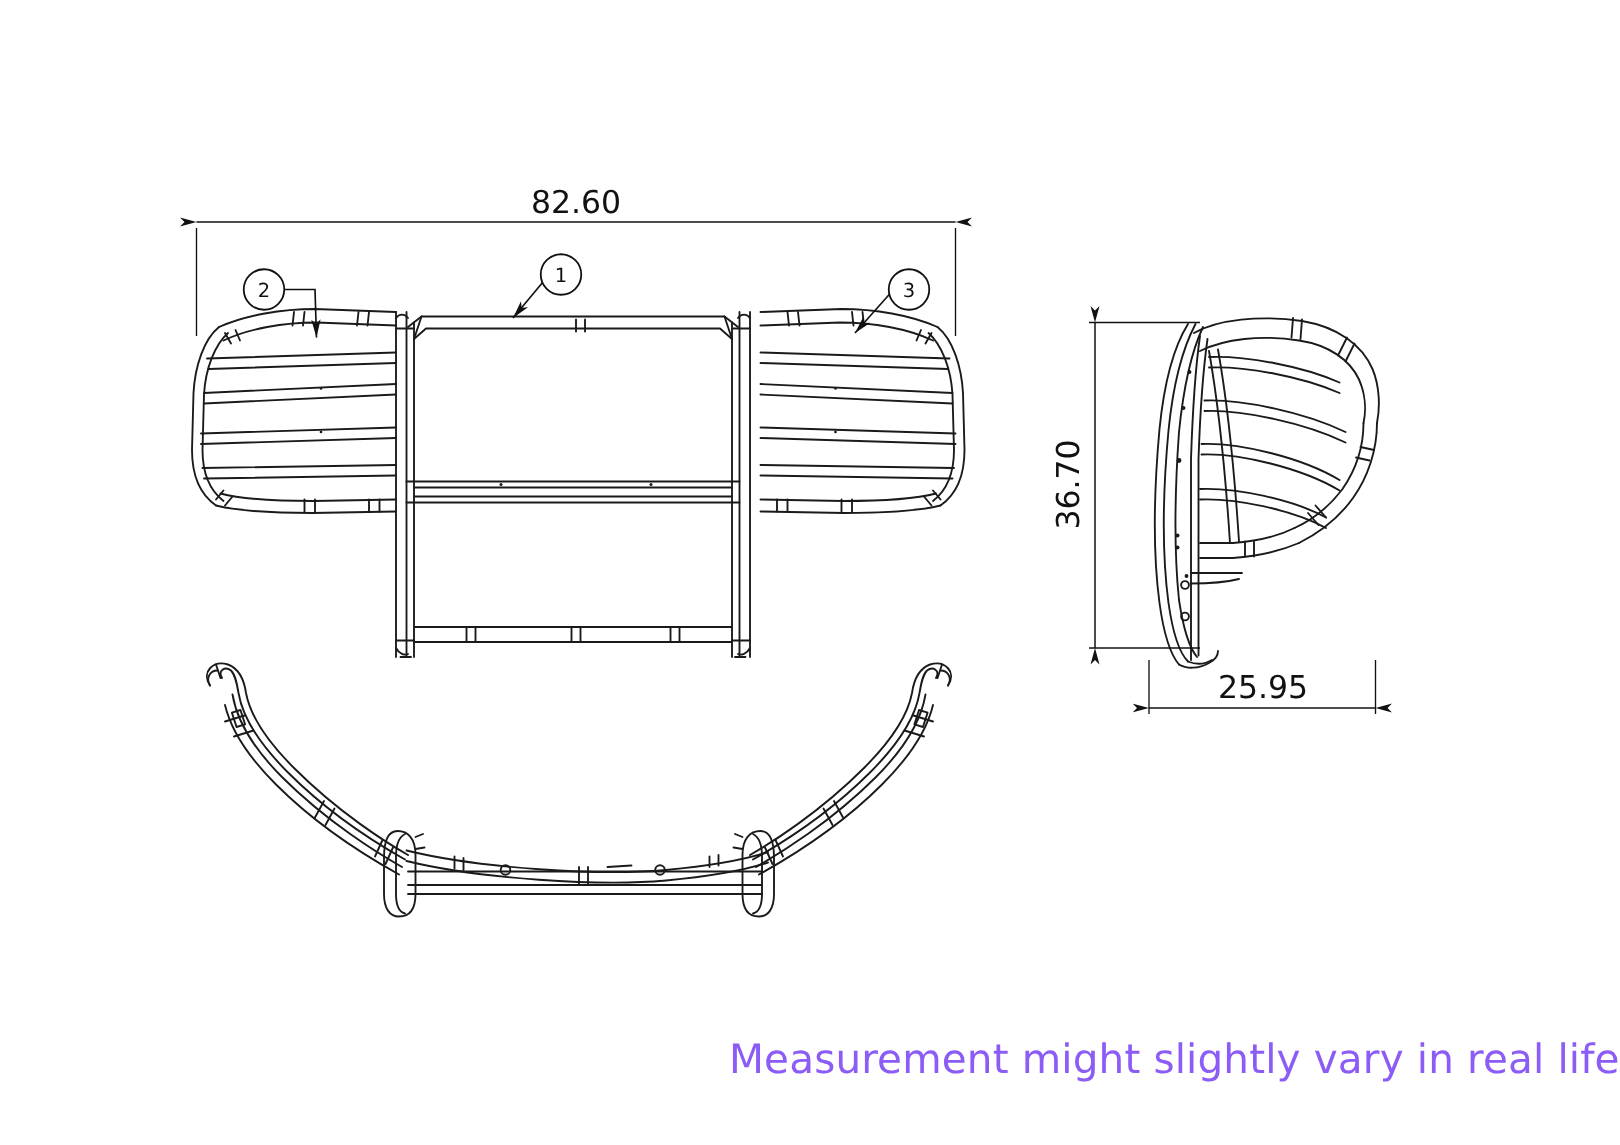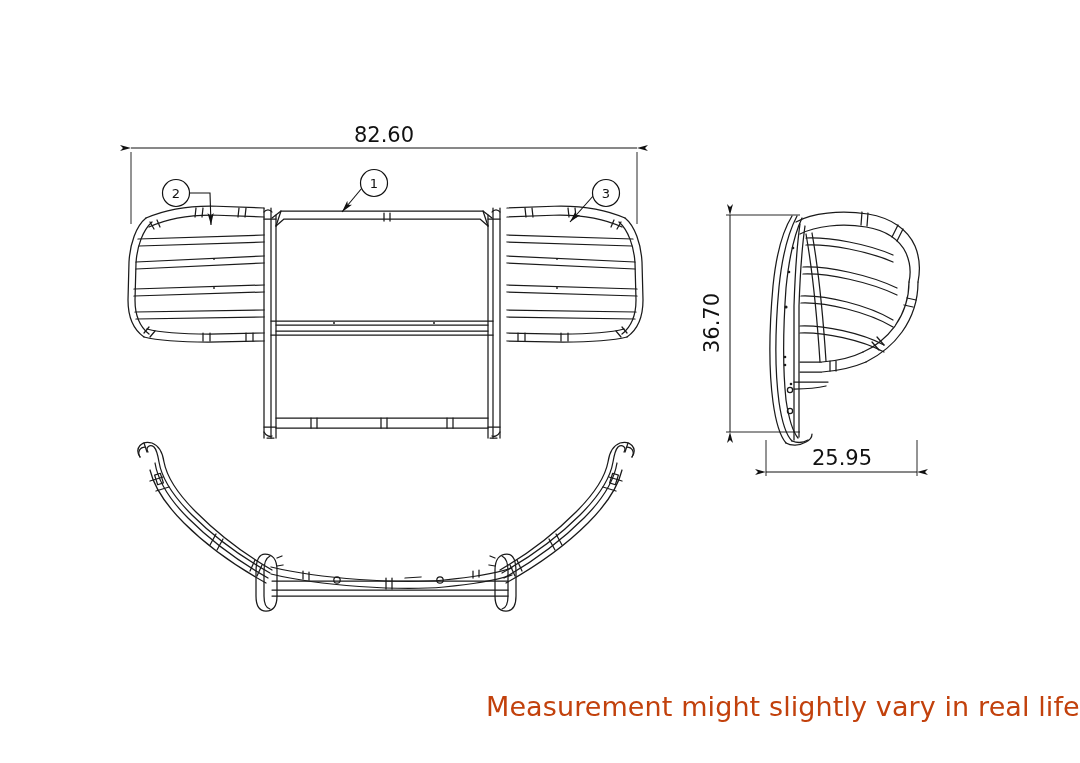--- a/index.html
+++ b/index.html
@@ -24,21 +24,21 @@
     height: 763px;
   }
   .note-caption {
     position: absolute;
     left: 486px;
     top: 691px;
     font-family: "DejaVu Sans", "Liberation Sans", sans-serif;
     font-size: 27px;
     font-weight: 400;
     letter-spacing: 0.1px;
-    color: #c2410c;
+    color: #8b5cf6;
     white-space: nowrap;
   }
   svg text.dimtext {
     font-family: "DejaVu Sans", "Liberation Sans", sans-serif;
     font-size: 21px;
     fill: #111111;
   }
   svg text.balloontext {
     font-family: "DejaVu Sans", "Liberation Sans", sans-serif;
     font-size: 13px;

